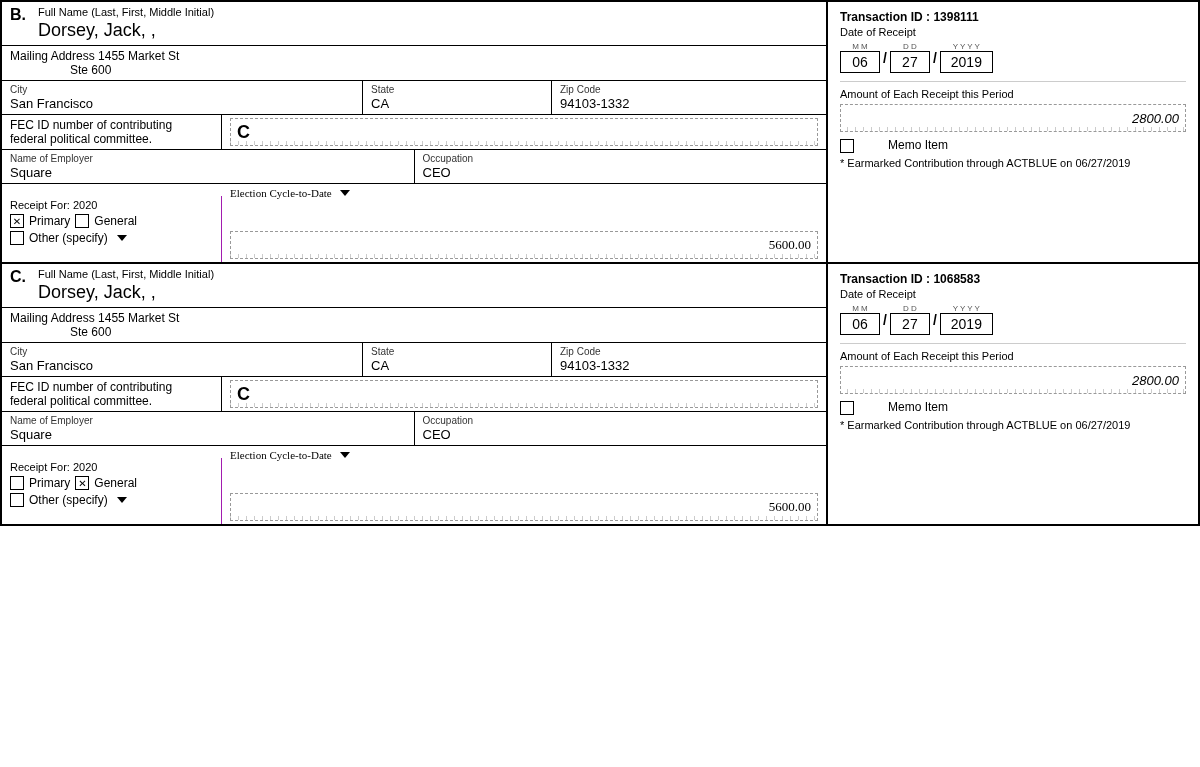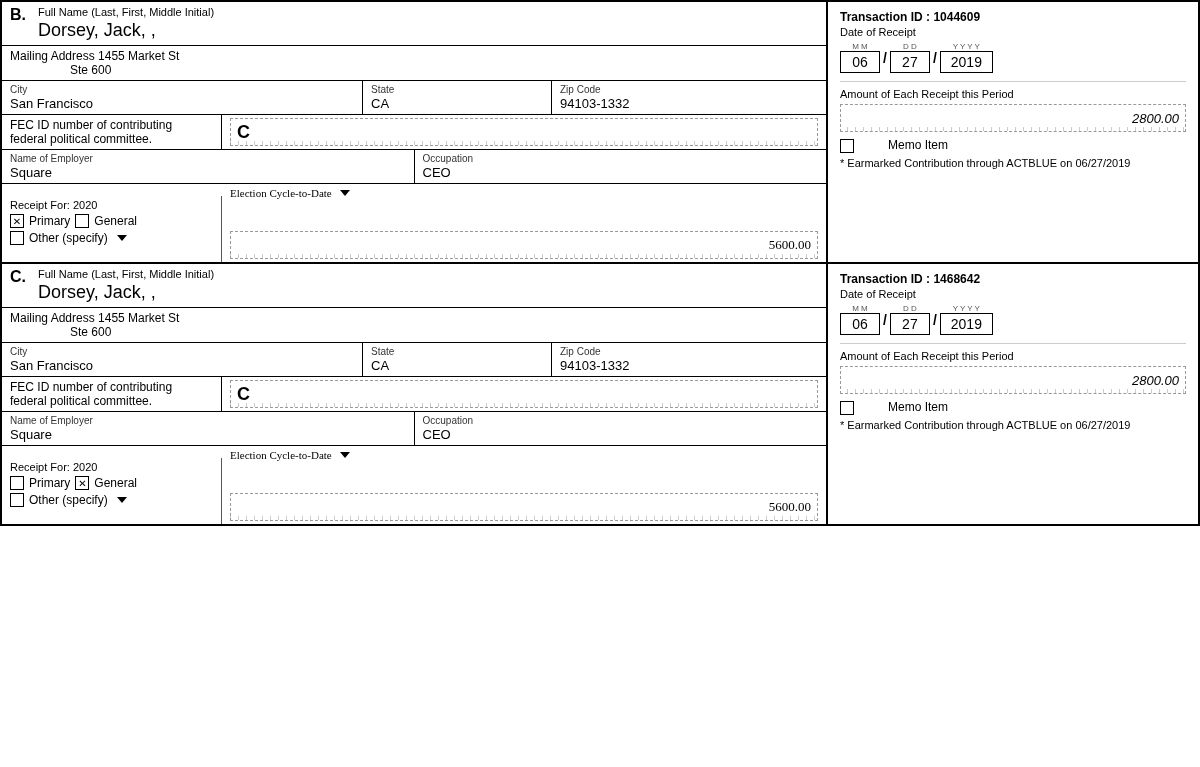--- a/index.html
+++ b/index.html
@@ -386,21 +386,21 @@
             <span>5600.00</span>
           </div>
         </div>
       </div>
 
     </div>
 
     <div class="right-panel">
       <div class="transaction-id">
         <span>Transaction ID :</span>
-        <span>1044609</span>
+        <span>1398111</span>
       </div>
       <div class="date-receipt-label">Date of Receipt</div>
 
       <div class="date-fields">
         <div class="date-group">
           <div class="date-sub">M M</div>
           <div class="date-value">06</div>
         </div>
         <div class="date-separator">/</div>
         <div class="date-group">
@@ -514,21 +514,21 @@
             <span>5600.00</span>
           </div>
         </div>
       </div>
 
     </div>
 
     <div class="right-panel">
       <div class="transaction-id">
         <span>Transaction ID :</span>
-        <span>1468642</span>
+        <span>1068583</span>
       </div>
       <div class="date-receipt-label">Date of Receipt</div>
 
       <div class="date-fields">
         <div class="date-group">
           <div class="date-sub">M M</div>
           <div class="date-value">06</div>
         </div>
         <div class="date-separator">/</div>
         <div class="date-group">

